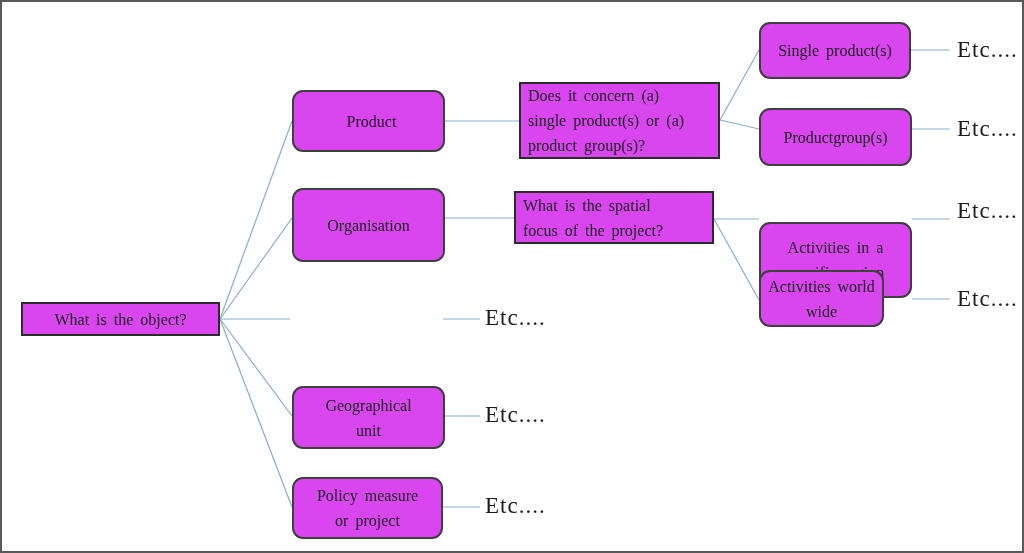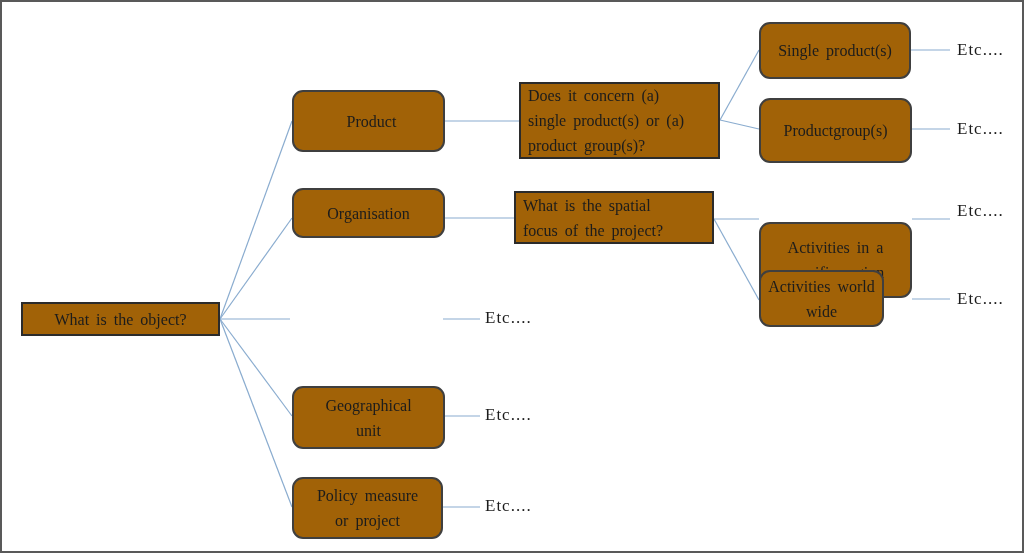--- a/index.html
+++ b/index.html
@@ -30,21 +30,21 @@
   .lines line {
     stroke: var(--connector);
     stroke-width: 1.2;
   }
   .node {
     position: absolute;
     display: flex;
     align-items: center;
     justify-content: center;
     text-align: center;
-    background: #a16207;
+    background: #d946ef;
     color: var(--text-color);
     font-size: 16px;
     line-height: 25px;
     word-spacing: 3px;
     white-space: pre-line;
   }
   .rounded {
     border: 2px solid var(--box-border);
     border-radius: 11px;
   }
@@ -53,35 +53,35 @@
   }
   .q {
     justify-content: flex-start;
     text-align: left;
     padding-left: 7px;
     padding-right: 4px;
   }
   .etc {
     position: absolute;
     color: var(--text-color);
-    font-size: 17px;
+    font-size: 23px;
     line-height: 20px;
     letter-spacing: 1px;
   }
   
   #n-root   { left: 19px;  top: 300px; width: 199px; height: 34px; }
   #n-prod   { left: 290px; top: 88px;  width: 153px; height: 62px; padding-left: 6px; }
-  #n-org    { left: 290px; top: 186px; width: 153px; height: 50px; }
+  #n-org    { left: 290px; top: 186px; width: 153px; height: 74px; }
   #n-sec    { left: 290px; top: 285px; width: 151px; height: 62px; }
   #n-geo    { left: 290px; top: 384px; width: 153px; height: 63px; }
   #n-pol    { left: 290px; top: 475px; width: 151px; height: 62px; }
   #n-q1     { left: 517px; top: 80px;  width: 201px; height: 77px; }
   #n-q2     { left: 512px; top: 189px; width: 200px; height: 53px; }
   #n-single { left: 757px; top: 20px;  width: 152px; height: 57px; }
-  #n-group  { left: 757px; top: 96px;  width: 153px; height: 65px; }
+  #n-group  { left: 757px; top: 106px;  width: 153px; height: 58px; }
   #n-region { left: 757px; top: 188px; width: 153px; height: 76px; margin-top: 32px; }
   #n-world  { left: 757px; top: 268px; width: 125px; height: 57px; }
   #etc-sec    { left: 483px; top: 306px; }
   #etc-geo    { left: 483px; top: 403px; }
   #etc-pol    { left: 483px; top: 494px; }
   #etc-single { left: 955px; top: 38px;  }
   #etc-group  { left: 955px; top: 117px; }
   #etc-region { left: 955px; top: 199px; }
   #etc-world  { left: 955px; top: 287px; }
 </style>

